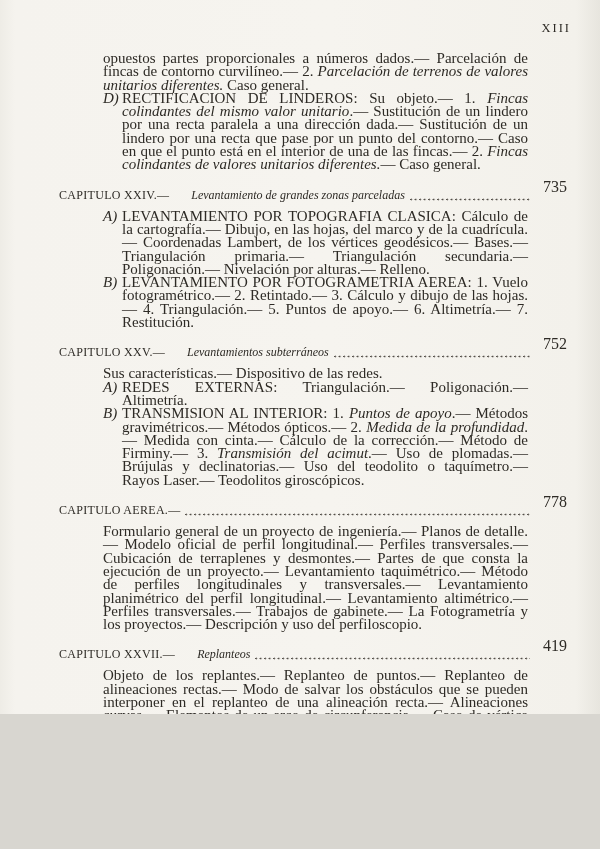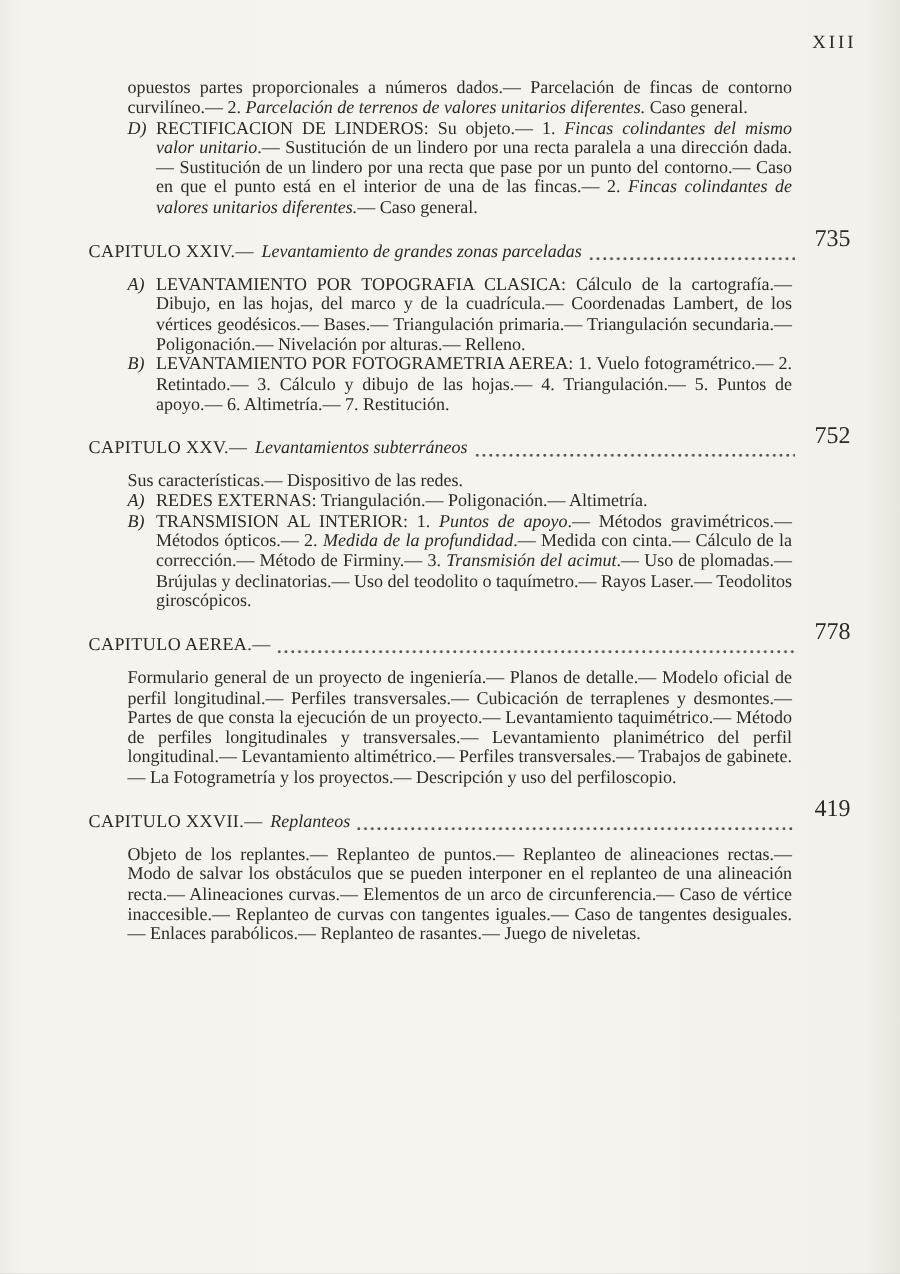--- a/index.html
+++ b/index.html
@@ -4,47 +4,47 @@
 <style>
   * { box-sizing: border-box; }
   html, body { margin: 0; padding: 0; }
   body {
     width: 600px; height: 849px;
     background: #d8d6d0;
     font-family: "Liberation Serif", "DejaVu Serif", serif;
   }
   .page {
     position: relative;
-    width: 600px; height: 849px;
+    width: 600px; height: 714px;
     overflow: hidden;
     color: #2d2a25;
     background: linear-gradient(90deg, #eeece6 0%, #f5f3ee 2.5%, #f6f4ef 55%, #f3f1eb 96%, #e7e5de 100%);
     padding-left: 46px;
   }
   .folio {
     position: absolute; top: 21px; right: 29px;
     font-size: 12.5px; letter-spacing: 2px;
   }
   .content { position: absolute; top: 52px; left: 59px; right: 33px; }
   .para {
-    margin: 0 39px 0 26px;
-    font-size: 12px; line-height: 13.3px;
+    margin: 0 39px 0 44px;
+    font-size: 15px; line-height: 13.3px;
     text-align: justify;
   }
   .hang { padding-left: 19px; }
   .lbl { display: inline-block; width: 19px; margin-left: -19px; font-style: italic; }
   .para i { font-style: italic; }
   .chapter { margin-top: 13px; }
   .chapline {
     display: flex; align-items: baseline;
     margin: 0 0 7px 0;
     font-size: 12px;
   }
   .chnum { white-space: nowrap; letter-spacing: 0.3px; flex: 0 0 auto; }
-  .chtitle { white-space: nowrap; font-style: italic; margin-left: 5px; flex: 0 0 auto; }
+  .chtitle { white-space: nowrap; font-style: italic; margin-left: 22px; flex: 0 0 auto; }
   .leader {
     flex: 1 1 auto; min-width: 10px; height: 3px;
     align-self: flex-end; margin: 0 3px 2px 5px;
     background-image: radial-gradient(circle at 1.2px 1.5px, #55504a 0.8px, transparent 1.15px);
     background-size: 4.5px 3px;
     background-repeat: repeat-x;
   }
   .pageno {
     flex: 0 0 auto; width: 34px; text-align: right;
     position: relative; top: -7px;

